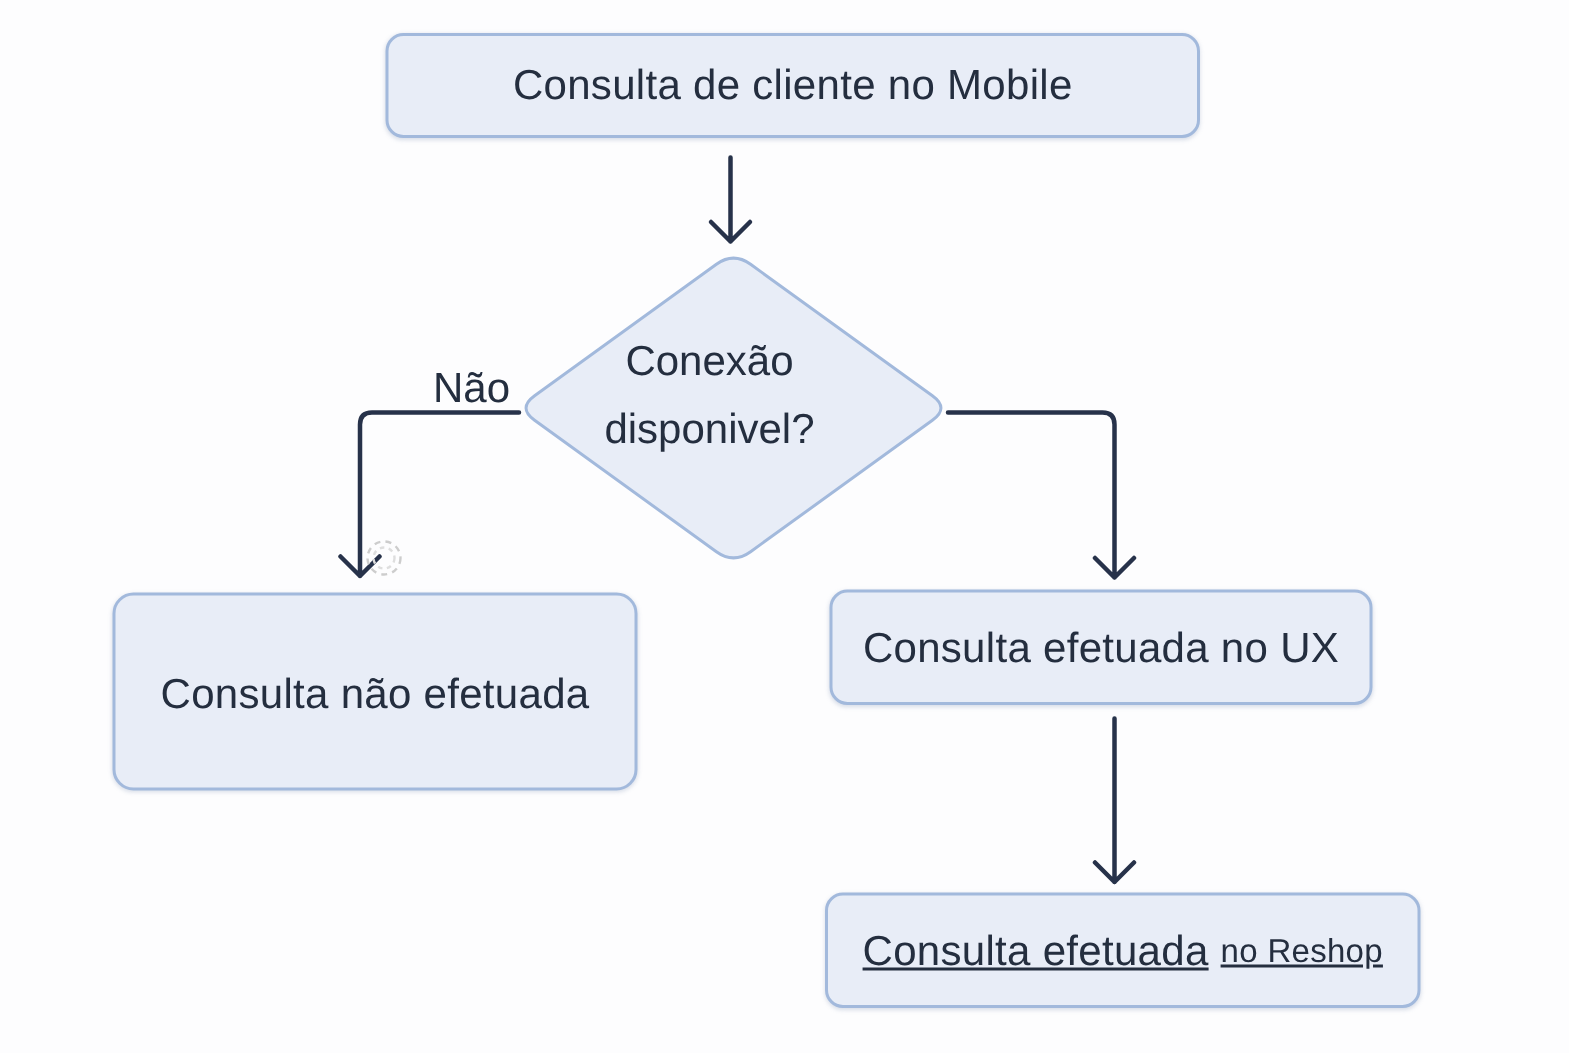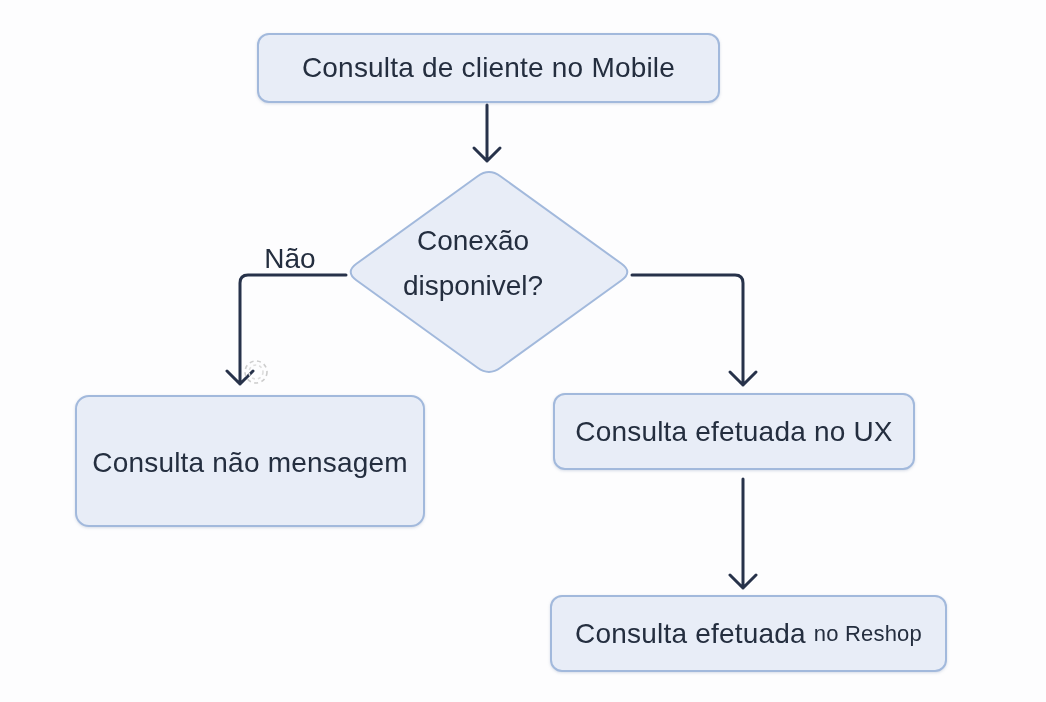--- a/index.html
+++ b/index.html
@@ -51,39 +51,39 @@
     border: 2px solid var(--node_border, #a2b9dc);
     border-radius: 12px;
     display: flex;
     align-items: center;
     justify-content: center;
     text-align: center;
     font-size: 28px;
     letter-spacing: 0.2px;
     box-shadow: 0 1px 3px rgba(116, 138, 173, 0.28);
   }
-  .node--start  { left: 257px; top: 33px;  width: 463px; height: 70px; }
+  .node--start  { left: 257px; top: 22px;  width: 543px; height: 70px; }
   .node--nores  { left: 75px;  top: 395px; width: 350px; height: 132px;
                   flex-direction: column; gap: 22px; border-radius: 14px;
                   padding-top: 4px; line-height: 1; }
   .node--ux     { left: 553px; top: 393px; width: 362px; height: 77px; }
-  .node--reshop { left: 550px; top: 595px; width: 397px; height: 77px; }
+  .node--reshop { left: 550px; top: 595px; width: 397px; height: 77px; text-decoration: underline; }
   .node--reshop .suffix { font-size: 22px; margin-left: 8px; }
   .diamond-label {
     position: absolute;
     left: 329px; top: 218px; width: 288px;
     text-align: center;
     font-size: 28px;
     line-height: 45px;
   }
   .diamond-label span { display: block; }
   .edge-label {
     position: absolute;
     left: 240px; top: 245px; width: 100px;
-    text-align: center;
+    text-align: right;
     font-size: 28px;
     line-height: 28px;
   }
 </style>
 </head>
 <body>
 
 <div class="canvas">
 
   <svg class="layer" viewBox="0 0 1046 702" aria-hidden="true">
@@ -117,21 +117,21 @@
   </div>
 
   <div class="diamond-label">
     <span>Conexão</span>
     <span>disponivel?</span>
   </div>
 
   <div class="edge-label">Não</div>
 
   <div class="node node--nores">
-    <span>Consulta não mensagem</span>
+    <span>Consulta não efetuada</span>
   </div>
 
   <div class="node node--ux">
     <span>Consulta efetuada no UX</span>
   </div>
 
   <div class="node node--reshop">
     <span>Consulta efetuada</span>
     <span class="suffix">no Reshop</span>
   </div>

